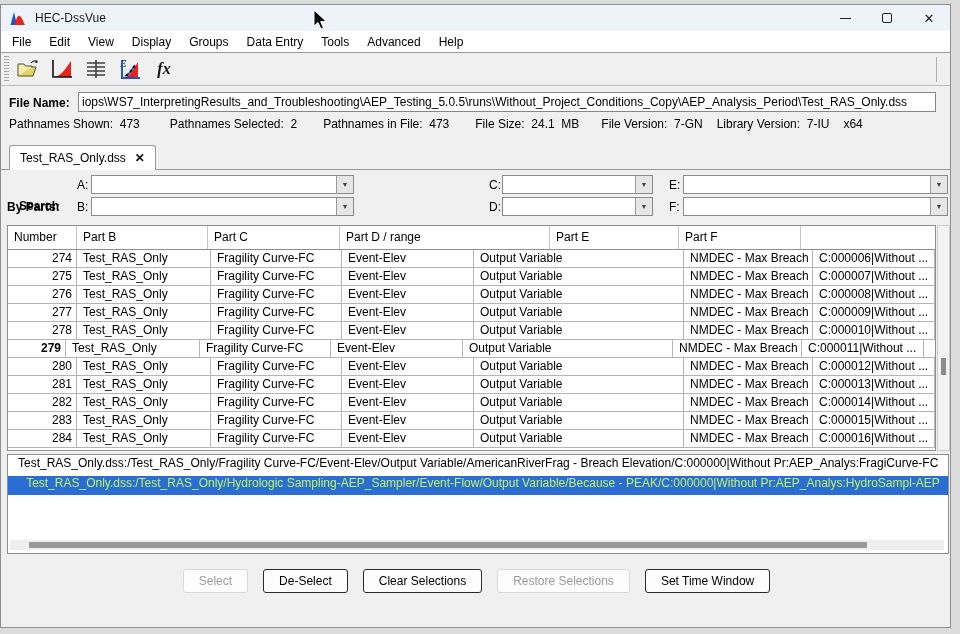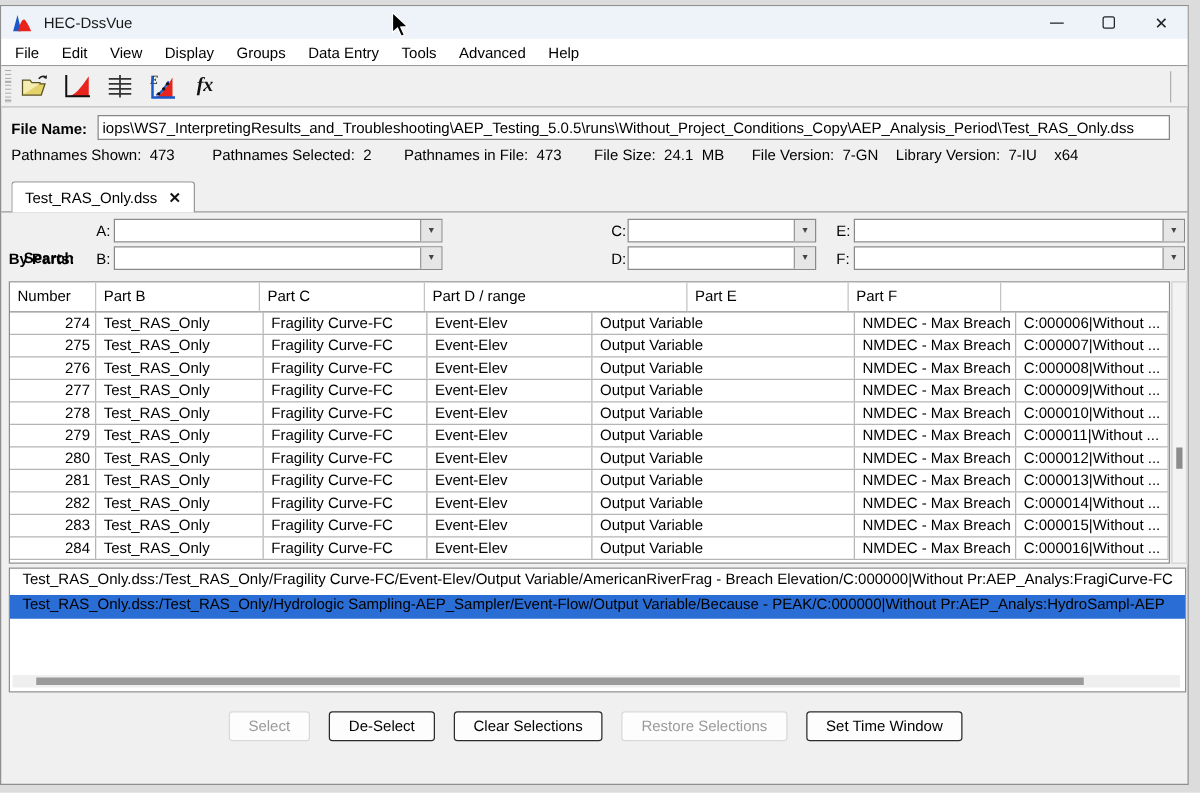--- a/index.html
+++ b/index.html
@@ -101,21 +101,21 @@
   .vthumb { position:absolute; left:3px; top:132px; width:5px; height:17px; background:#8c8c8c; }
   
   .plist {
     position:absolute; left:6px; top:449px; width:942px; height:100px;
     border:1px solid #8f8f8f; background:#fff; box-sizing:border-box; overflow:hidden;
   }
   .p-item {
     height:19px; line-height:15px; font-size:12px; color:#000;
     white-space:nowrap; overflow:hidden; padding-left:10px; margin-top:1px;
   }
-  .p-item.selected { background:var(--selection-blue,#2a6dd5); color:#000000; }
+  .p-item.selected { background:var(--selection-blue,#2a6dd5); color:#bef264;text-align:center; }
   .hscroll { position:absolute; left:2px; bottom:3px; width:934px; height:10px; background:#efefef; }
   .hthumb { position:absolute; left:19px; top:2px; width:838px; height:6px; background:#9a9a9a; }
   
   .btn-row {
     position:absolute; left:0; top:564px; width:951px;
     display:flex; justify-content:center; gap:15px;
   }
   .btn {
     height:24px; padding:0 15px; background:#fdfdfd; border:1px solid #2b2b2b;
     border-radius:3px; display:flex; align-items:center; font-size:12px; color:#000;
@@ -324,21 +324,21 @@
       <div class="t-row">
         <div class="t-cell num" style="width: 69px;">278</div>
         <div class="t-cell" style="width: 134px;">Test_RAS_Only</div>
         <div class="t-cell" style="width: 131px;">Fragility Curve-FC</div>
         <div class="t-cell" style="width: 132px;">Event-Elev</div>
         <div class="t-cell" style="width: 210px;">Output Variable</div>
         <div class="t-cell" style="width: 129px;">NMDEC - Max Breach ...</div>
         <div class="t-cell" style="width: 122px;">C:000010|Without ...</div>
       </div>
       <div class="t-row">
-        <div class="t-cell num" style="width: 69px;">279</div>
+        <div class="t-cell num" style="width: 58px; font-weight: bold;">279</div>
         <div class="t-cell" style="width: 134px;">Test_RAS_Only</div>
         <div class="t-cell" style="width: 131px;">Fragility Curve-FC</div>
         <div class="t-cell" style="width: 132px;">Event-Elev</div>
         <div class="t-cell" style="width: 210px;">Output Variable</div>
         <div class="t-cell" style="width: 129px;">NMDEC - Max Breach ...</div>
         <div class="t-cell" style="width: 122px;">C:000011|Without ...</div>
       </div>
       <div class="t-row">
         <div class="t-cell num" style="width: 69px;">280</div>
         <div class="t-cell" style="width: 134px;">Test_RAS_Only</div>

